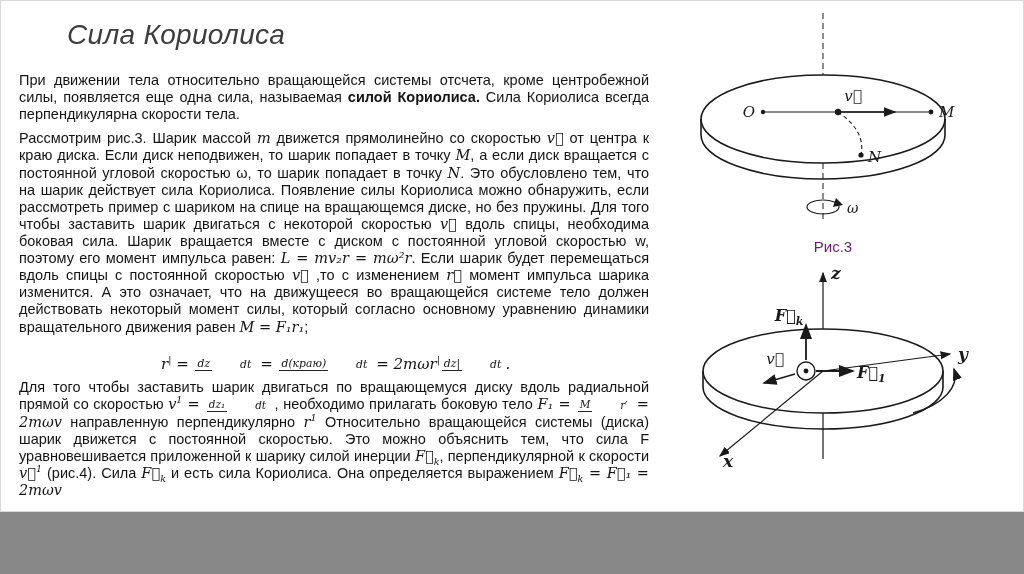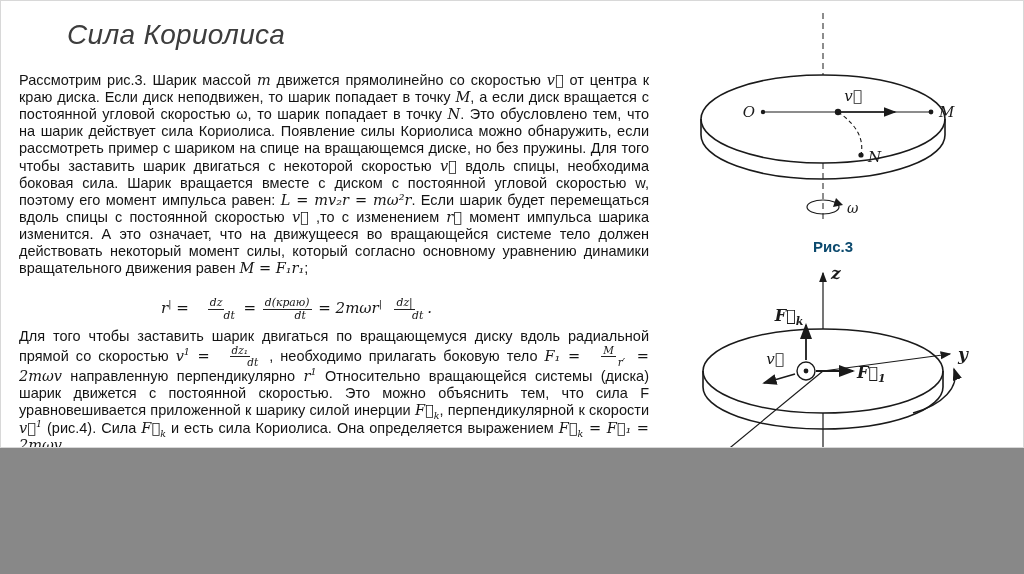--- a/index.html
+++ b/index.html
@@ -1,65 +1,66 @@
 <!DOCTYPE html>
 <html><head>
 <meta charset="utf-8">
 <style>
   html,body{margin:0;padding:0;background:#888;}
   .slide{
-    position:relative;width:1024px;height:448px;background:#ffffff;
+    position:relative;width:1024px;height:512px;background:#ffffff;
     font-family:"Liberation Sans", sans-serif;color:#141414;overflow:hidden;
     border:1px solid #d8d8d8;box-sizing:border-box;margin:0 auto;
   }
   .title{
     position:absolute;left:66px;top:18px;margin:0;
     font-size:28px;font-weight:400;font-style:italic;color:#3d3d3d;
     font-family:"Liberation Sans", sans-serif;letter-spacing:.3px;
   }
   .textcol{
     position:absolute;left:18px;top:71px;width:630px;
     font-size:14.5px;line-height:1.18;text-align:justify;
   }
   .para{margin:0 0 7px 0;}
   .para.tight{margin-bottom:20px;}
   .b{font-weight:700;}
   .m{font-family:"DejaVu Serif","Liberation Serif",serif;font-style:italic;}
   sup{font-size:9.5px;line-height:0;vertical-align:super;}
   sub{font-size:9.5px;line-height:0;vertical-align:sub;}
   .frac{
-    display:inline-flex;flex-direction:column;align-items:center;
+    display:inline-flex;flex-direction:row;align-items:center;
     vertical-align:middle;font-size:0.72em;line-height:1.08;
     font-family:"DejaVu Serif","Liberation Serif",serif;font-style:italic;
     margin:0 2px;
   }
   .frac .num{border-bottom:1px solid #222;padding:0 2px;}
   .frac .den{padding:0 2px;margin-left:26px;}
   .formula{
     margin:4px 0 6px 0;padding-left:142px;font-size:15px;
     font-family:"DejaVu Serif","Liberation Serif",serif;
   }
   .figcap{
     position:absolute;width:330px;text-align:center;
-    font-size:15px;color:#0c4a6e;font-weight:bold;
+    font-size:15px;color:#701a75;
   }
   .figsvg{position:absolute;}
   svg text{
     font-family:"DejaVu Serif","Liberation Serif",serif;
     font-style:italic;fill:#1a1a1a;
   }
 </style>
 </head>
 <body>
 
 <div class="slide">
 
   <h1 class="title">Сила Кориолиса</h1>
 
   <div class="textcol">
+    <p class="para"><span>При движении тела относительно вращающейся системы отсчета, кроме центробежной силы, появляется еще одна сила, называемая </span><span class="b">силой Кориолиса.</span><span> Сила Кориолиса всегда перпендикулярна скорости тела.</span></p>
     <p class="para tight"><span>Рассмотрим рис.3. Шарик массой </span><span class="m">m</span><span> движется прямолинейно со скоростью </span><span class="m">v⃗</span><span> от центра к краю диска. Если диск неподвижен, то шарик попадает в точку </span><span class="m">M</span><span>, а если диск вращается с постоянной угловой скоростью ω, то шарик попадает в точку </span><span class="m">N</span><span>. Это обусловлено тем, что на шарик действует сила Кориолиса. Появление силы Кориолиса можно обнаружить, если рассмотреть пример с шариком на спице на вращающемся диске, но без пружины. Для того чтобы заставить шарик двигаться с некоторой скоростью </span><span class="m">v⃗</span><span> вдоль спицы, необходима боковая сила. Шарик вращается вместе с диском с постоянной угловой скоростью w, поэтому его момент импульса равен: </span><span class="m">L = mv₂r = mω²r</span><span>. Если шарик будет перемещаться вдоль спицы с постоянной скоростью </span><span class="m">v⃗</span><span> ,то с изменением </span><span class="m">r⃗</span><span> момент импульса шарика изменится. А это означает, что на движущееся во вращающейся системе тело должен действовать некоторый момент силы, который согласно основному уравнению динамики вращательного движения равен </span><span class="m">M = F₁r₁</span><span>;</span></p>
     <div class="formula"><span class="m">r</span><sup class="m">|</sup><span class="m"> = </span><span class="frac">
           <span class="num">dz</span>
           <span class="den">dt</span>
         </span><span class="m"> = </span><span class="frac">
           <span class="num">d(краю)</span>
           <span class="den">dt</span>
         </span><span class="m"> = 2mωr</span><sup class="m">|</sup><span class="frac">
           <span class="num">dz|</span>
           <span class="den">dt</span>

